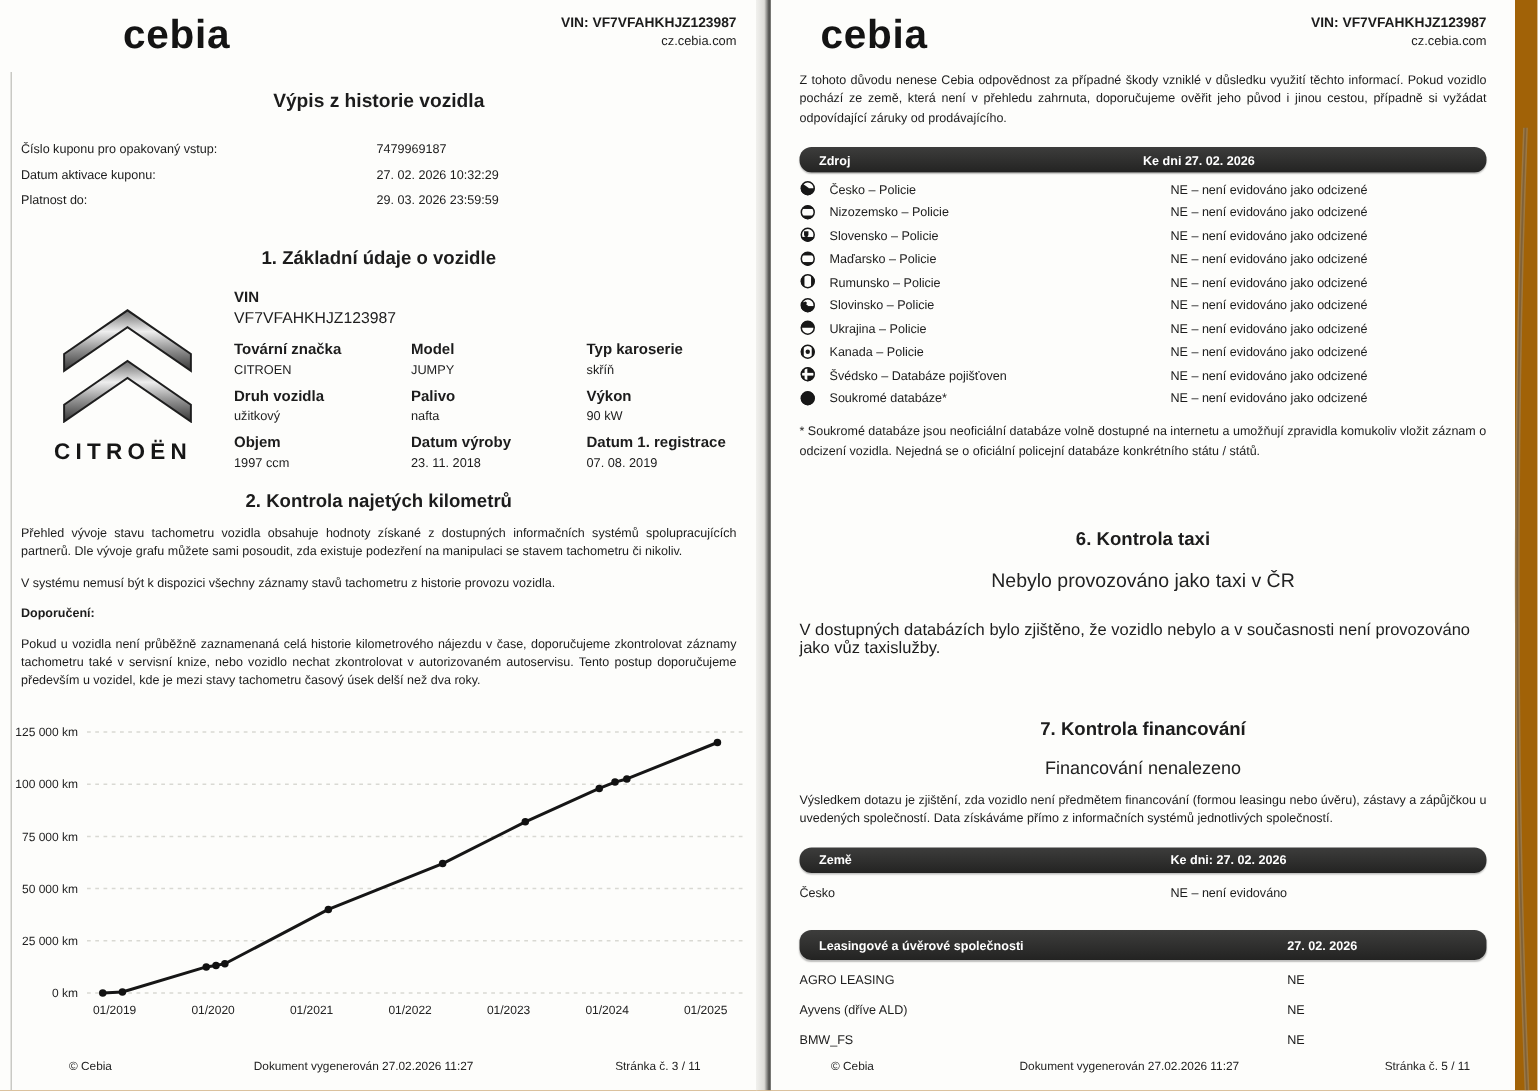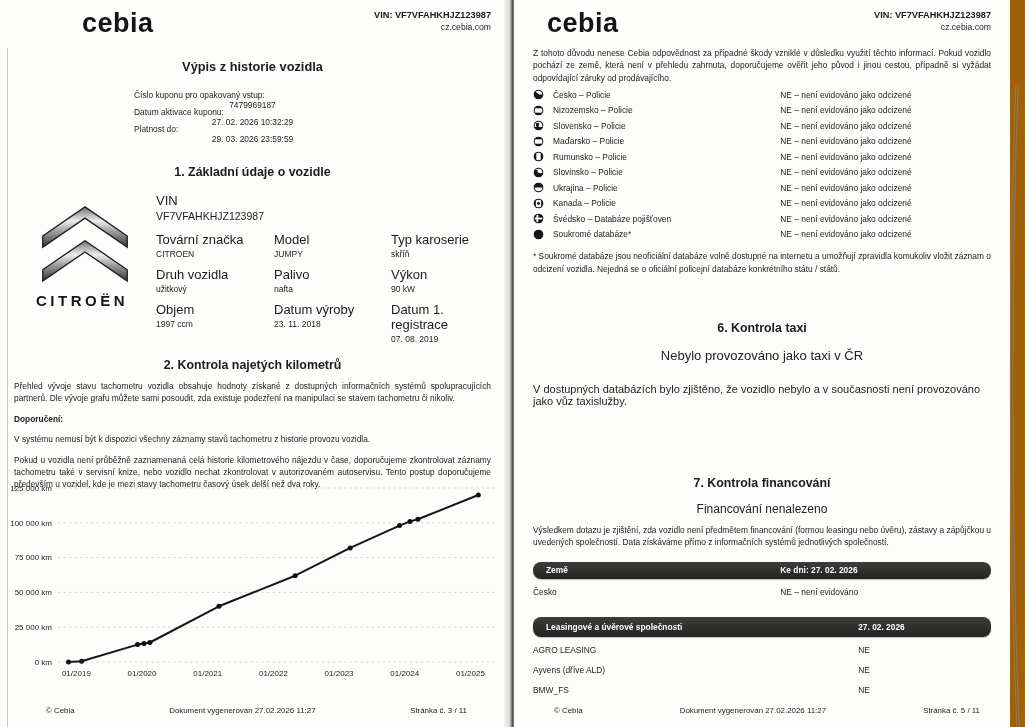--- a/index.html
+++ b/index.html
@@ -18,29 +18,29 @@
   header{display:flex;justify-content:space-between;align-items:flex-start;padding-top:10px;}
   .logo{font-size:27px;font-weight:700;letter-spacing:.5px;color:#141414;margin-left:68px;line-height:1;}
   .hdr-right{text-align:right;}
   .hdr-vin{font-size:9.2px;font-weight:700;}
   .hdr-site{font-size:8.6px;margin-top:2px;}
 
   .h1{font-size:12.8px;font-weight:700;text-align:center;margin:22px 0 0;}
   .h2{font-size:12.4px;font-weight:700;text-align:center;}
 
   .coupon{margin-top:16px;}
-  .crow{display:flex;height:17px;align-items:center;font-size:8.4px;flex-direction:column;}
+  .crow{display:flex;height:17px;align-items:center;font-size:8.4px;}
   .clab{width:237px;}
   .cval{}
 
   .vehicle{display:flex;margin-top:12px;}
   .citroen{width:142px;text-align:center;padding-top:14px;}
   .cit-word{font-size:15px;font-weight:700;letter-spacing:3.5px;margin-top:6px;color:#161616;white-space:nowrap;margin-left:-6px;}
   .vfields{flex:1;padding-top:2px;}
-  .flabel{font-size:13px;font-weight:400;}
+  .flabel{font-size:10px;font-weight:700;}
   .fval{font-size:8.5px;margin-top:2px;}
   .vinblock{margin-bottom:10px;}
   .vin-val{font-size:10.5px;margin-top:2px;}
   .grid3{display:grid;grid-template-columns:118px 117px 1fr;row-gap:8px;}
 
   .warnbar{margin-top:8px;height:15px;border-radius:3px;display:flex;align-items:center;gap:6px;
            padding:0 9px;background:linear-gradient(180deg,#dededb,#c9c9c5);
            font-size:7.9px;font-weight:600;color:#222;}
   .sec2{margin-top:14px;}
   p.doc{font-size:8.35px;line-height:12.4px;text-align:justify;margin:8px 0 0;}
@@ -168,22 +168,22 @@
                 <div class="flabel">Datum 1. registrace</div>
                 <div class="fval">07. 08. 2019</div>
               </div>
             </div>
         </div>
       </div>
 
 
       <div class="h2 sec2">2. Kontrola najetých kilometrů</div>
       <p class="doc">Přehled vývoje stavu tachometru vozidla obsahuje hodnoty získané z dostupných informačních systémů spolupracujících partnerů. Dle vývoje grafu můžete sami posoudit, zda existuje podezření na manipulaci se stavem tachometru či nikoliv.</p>
+      <p class="doc nm">V systému nemusí být k dispozici všechny záznamy stavů tachometru z historie provozu vozidla.</p>
       <p class="doc nm" style="font-weight:600;">Doporučení:</p>
-      <p class="doc nm">V systému nemusí být k dispozici všechny záznamy stavů tachometru z historie provozu vozidla.</p>
       <p class="doc">Pokud u vozidla není průběžně zaznamenaná celá historie kilometrového nájezdu v čase, doporučujeme zkontrolovat záznamy tachometru také v servisní knize, nebo vozidlo nechat zkontrolovat v autorizovaném autoservisu. Tento postup doporučujeme především u vozidel, kde je mezi stavy tachometru časový úsek delší než dva roky.</p>
 
       <div class="chart-wrap">
         <svg id="chart" width="500" height="205">
             <line class="grid-line" x1="58" x2="496" y1="184" y2="184"></line>
             <text class="ylab" x="52" y="186.8">0 km</text>
             <line class="grid-line" x1="58" x2="496" y1="149.2" y2="149.2"></line>
             <text class="ylab" x="52" y="152">25 000 km</text>
             <line class="grid-line" x1="58" x2="496" y1="114.39999999999999" y2="114.39999999999999"></line>
             <text class="ylab" x="52" y="117.19999999999999">50 000 km</text>
@@ -231,20 +231,24 @@
       <header>
         <div class="logo" style="margin-left:14px;">cebia</div>
         <div class="hdr-right">
           <div class="hdr-vin">VIN: VF7VFAHKHJZ123987</div>
           <div class="hdr-site">cz.cebia.com</div>
         </div>
       </header>
 
       <p class="doc" style="margin-top:10px;">Z tohoto důvodu nenese Cebia odpovědnost za případné škody vzniklé v důsledku využití těchto informací. Pokud vozidlo pochází ze země, která není v přehledu zahrnuta, doporučujeme ověřit jeho původ i jinou cestou, případně si vyžádat odpovídající záruky od prodávajícího.</p>
 
+      <div class="tbar" style="margin-top:14px;">
+        <span>Zdroj</span>
+        <span class="tright">Ke dni 27. 02. 2026</span>
+      </div>
       <div id="sources-rows" style="margin-top:3px;">
           <div class="srow">
             <svg class="flag" viewBox="0 0 12 12">
               <defs>
                 <clipPath id="cp0">
                   <circle cx="6" cy="6" r="5"></circle>
                 </clipPath>
               </defs>
               <circle cx="6" cy="6" r="5" fill="#fdfdfb"></circle>
               <g clip-path="url(#cp0)" fill="#171717">
@@ -411,21 +415,21 @@
             <span class="rval">NE – není evidováno jako odcizené</span>
           </div>
         </div>
 
       <p class="doc nm footnote">* Soukromé databáze jsou neoficiální databáze volně dostupné na internetu a umožňují zpravidla komukoliv vložit záznam o odcizení vozidla. Nejedná se o oficiální policejní databáze konkrétního státu / států.</p>
 
       <div class="h2 h2-s6">6. Kontrola taxi</div>
       <div class="result">Nebylo provozováno jako taxi v ČR</div>
       <p class="cnote">V dostupných databázích bylo zjištěno, že vozidlo nebylo a v současnosti není provozováno jako vůz taxislužby.</p>
 
-      <div class="h2" style="margin-top:68px;">7. Kontrola financování</div>
+      <div class="h2" style="margin-top:40px;">7. Kontrola financování</div>
       <div class="result-sm">Financování nenalezeno</div>
       <p class="doc">Výsledkem dotazu je zjištění, zda vozidlo není předmětem financování (formou leasingu nebo úvěru), zástavy a zápůjčkou u uvedených společností. Data získáváme přímo z informačních systémů jednotlivých společností.</p>
 
       <div class="tbar" style="margin-top:13px;">
         <span>Země</span>
         <span class="tright p54">Ke dni: 27. 02. 2026</span>
       </div>
       <div id="country-rows">
           <div class="crow2">
             <span>Česko</span>

